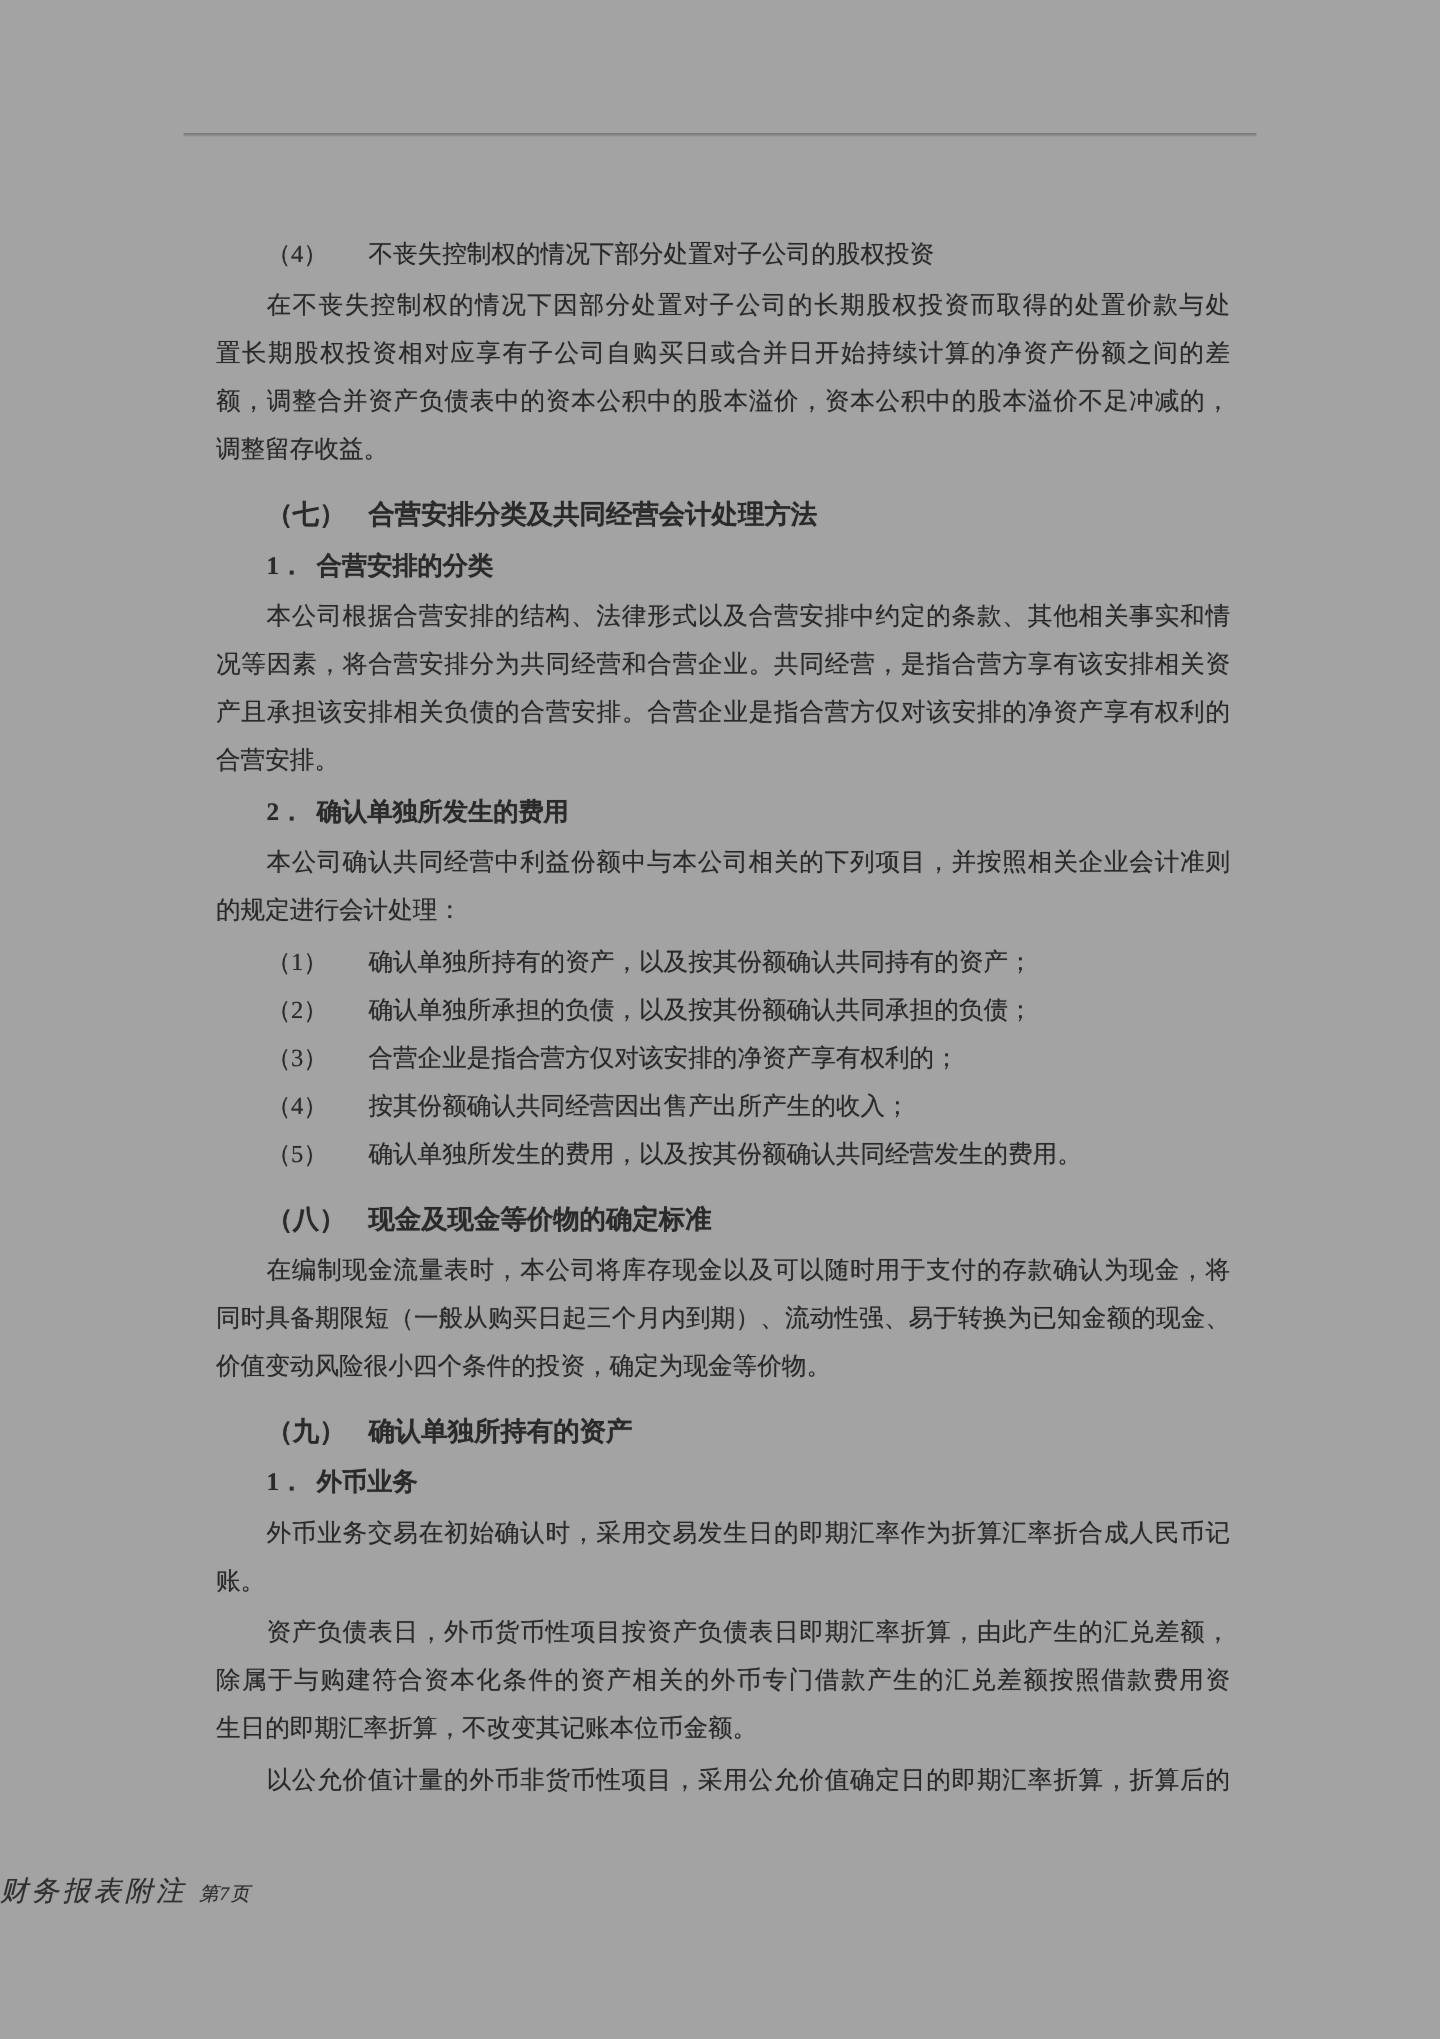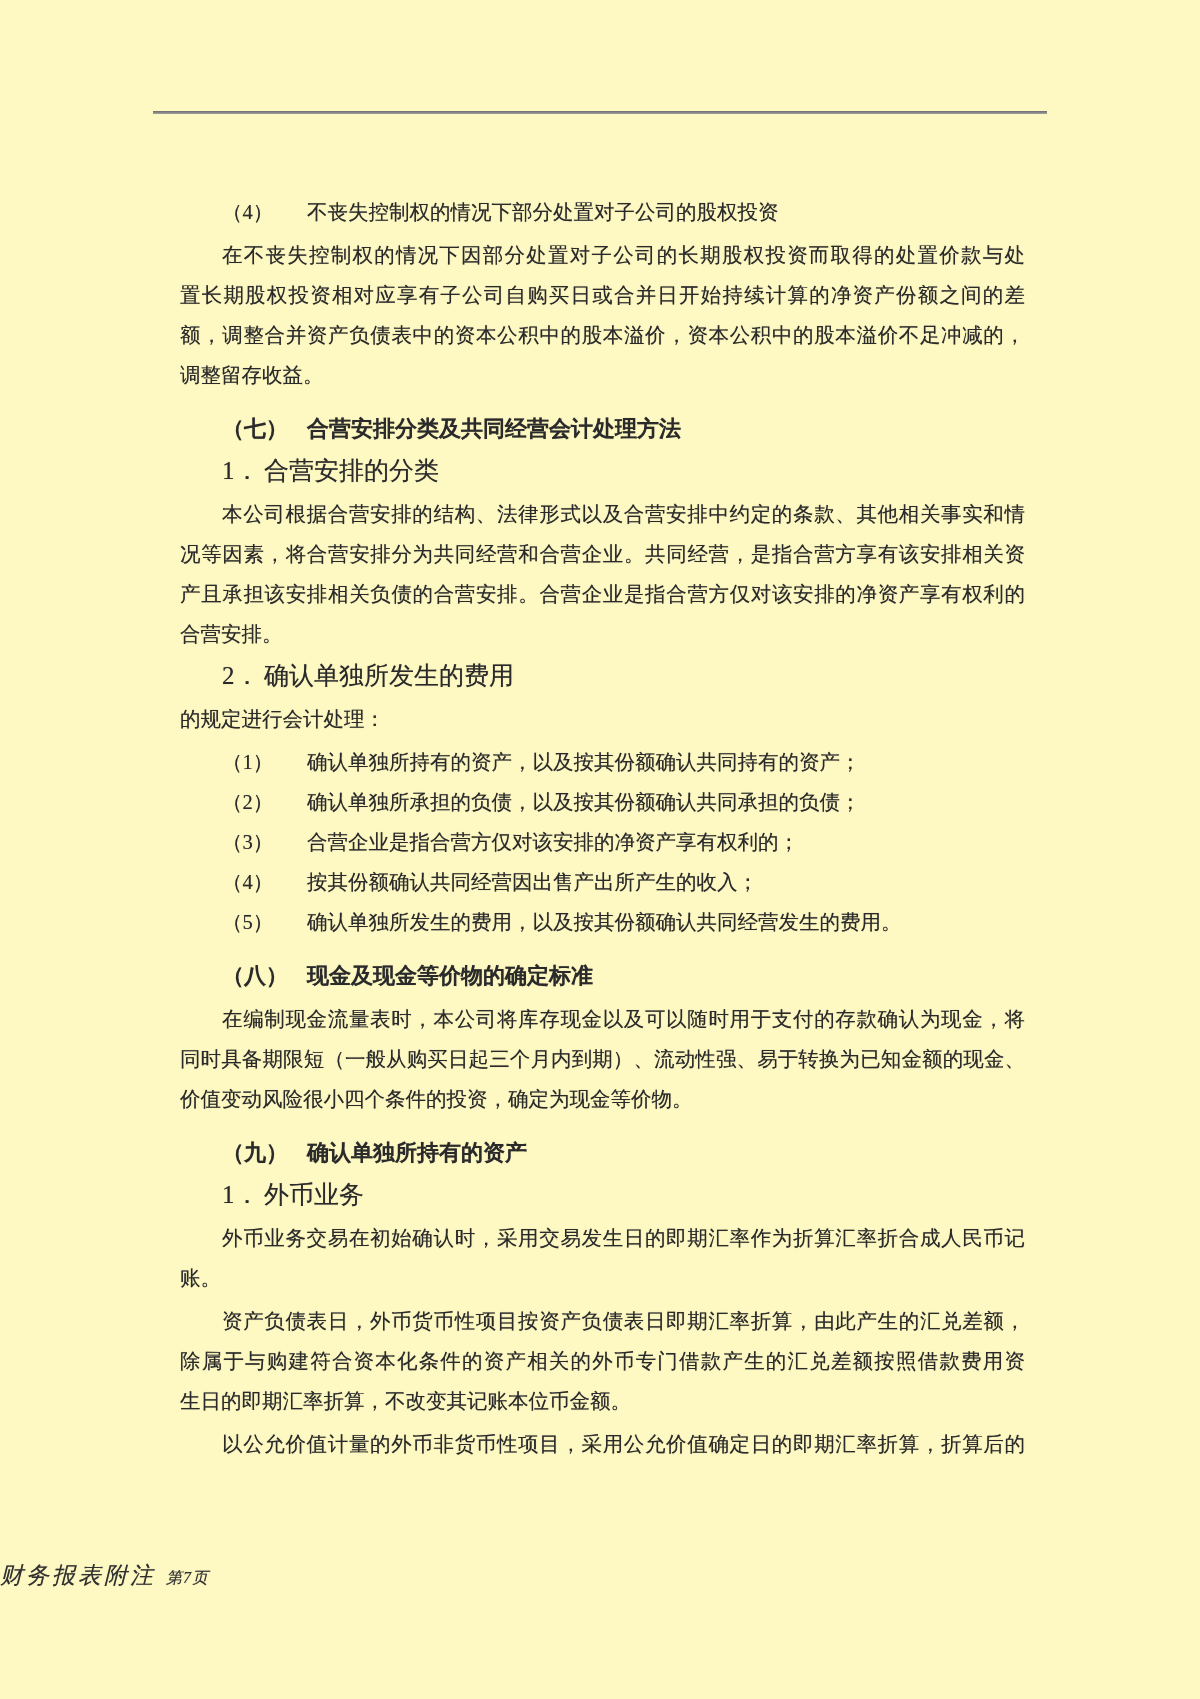--- a/index.html
+++ b/index.html
@@ -5,21 +5,21 @@
   html,body{margin:0;padding:0;}
   body{
     background:#e9e9e9;
     font-family:"Liberation Serif","DejaVu Serif",serif;
   }
   .page{
     position:relative;
     width:1200px;
     height:1699px;
     margin:0 auto;
-    background:#fef9c3;
+    background:#a3a3a3;
     overflow:hidden;
     color:#2a2a2a;
   }
   .rule{
     position:absolute;
     left:153px;
     top:111px;
     width:894px;
     height:3px;
     background:linear-gradient(to bottom,#6e6e6e,#a0a0a0);
@@ -34,21 +34,21 @@
     text-shadow:0 0 0.7px rgba(45,45,45,.55);
   }
   .ln{min-height:40px;}
   
   .j{text-align:justify;text-align-last:justify;font-family:Liberation Serif, serif;}
   
   .ind{text-indent:42px;}
   .blk-para{margin-top:3px;}
   .blk-list{margin-top:3px;}
   .blk-sec{margin-top:14px;font-weight:700;font-size:22px;}
-  .blk-sub{margin-top:2px;font-weight:400;font-size:25px;}
+  .blk-sub{margin-top:2px;font-weight:700;font-size:21px;}
   .blk-item{margin-top:0;}
   .mk{display:inline-block;vertical-align:top;}
   .mk-wide{width:85px;}
   .mk-num{width:42px;}
   .indented{padding-left:42px;}
   .footer{
     position:absolute;
     left:0;
     top:1560px;
     width:100%;
@@ -84,20 +84,21 @@
     <div class="blk-para">
       <div class="ln j ind">本公司根据合营安排的结构、法律形式以及合营安排中约定的条款、其他相关事实和情</div>
       <div class="ln j">况等因素，将合营安排分为共同经营和合营企业。共同经营，是指合营方享有该安排相关资</div>
       <div class="ln j">产且承担该安排相关负债的合营安排。合营企业是指合营方仅对该安排的净资产享有权利的</div>
       <div class="ln">合营安排。</div>
     </div>
 
     <div class="ln blk-sub indented"><span class="mk mk-num">2．</span><span>确认单独所发生的费用</span></div>
 
     <div class="blk-para">
+      <div class="ln j ind">本公司确认共同经营中利益份额中与本公司相关的下列项目，并按照相关企业会计准则</div>
       <div class="ln">的规定进行会计处理：</div>
     </div>
 
     <div class="blk-list">
       <div class="ln indented"><span class="mk mk-wide">（1）</span><span>确认单独所持有的资产，以及按其份额确认共同持有的资产；</span></div>
       <div class="ln indented"><span class="mk mk-wide">（2）</span><span>确认单独所承担的负债，以及按其份额确认共同承担的负债；</span></div>
       <div class="ln indented"><span class="mk mk-wide">（3）</span><span>合营企业是指合营方仅对该安排的净资产享有权利的；</span></div>
       <div class="ln indented"><span class="mk mk-wide">（4）</span><span>按其份额确认共同经营因出售产出所产生的收入；</span></div>
       <div class="ln indented"><span class="mk mk-wide">（5）</span><span>确认单独所发生的费用，以及按其份额确认共同经营发生的费用。</span></div>
     </div>

